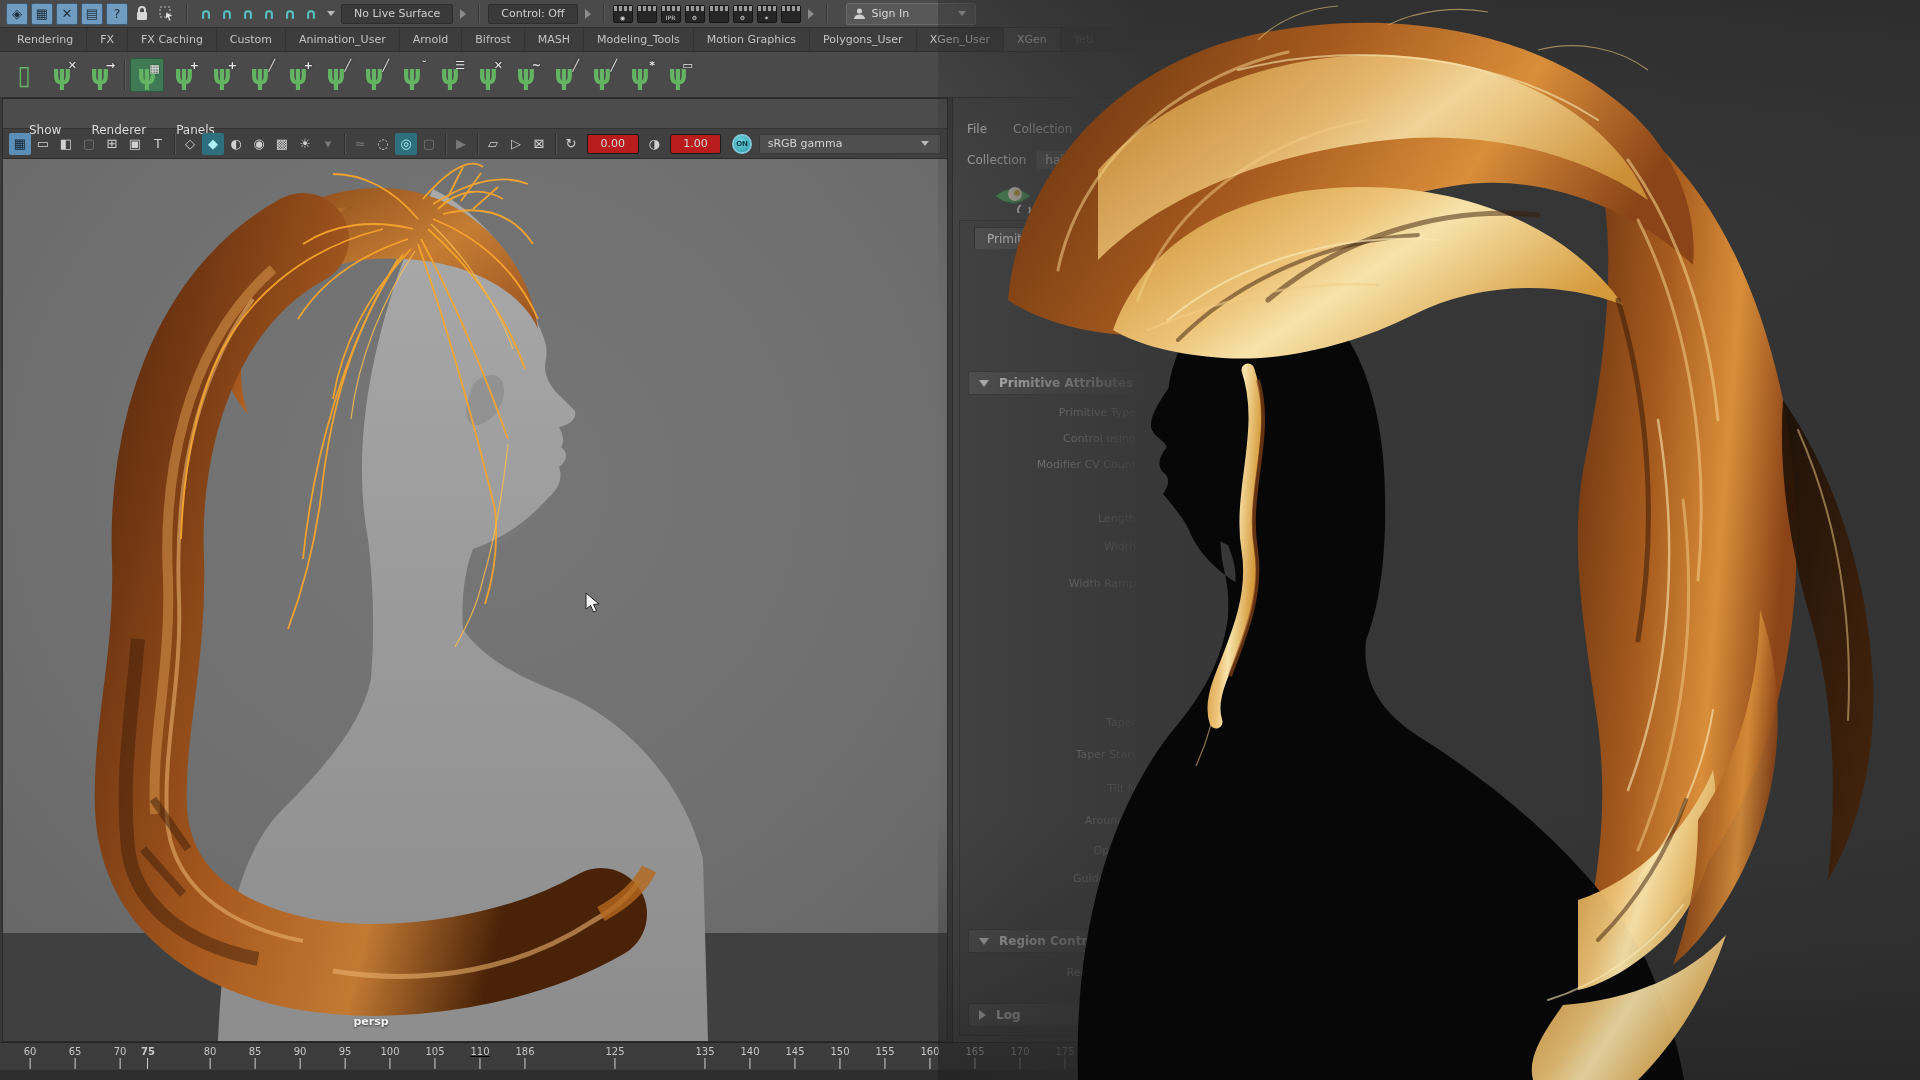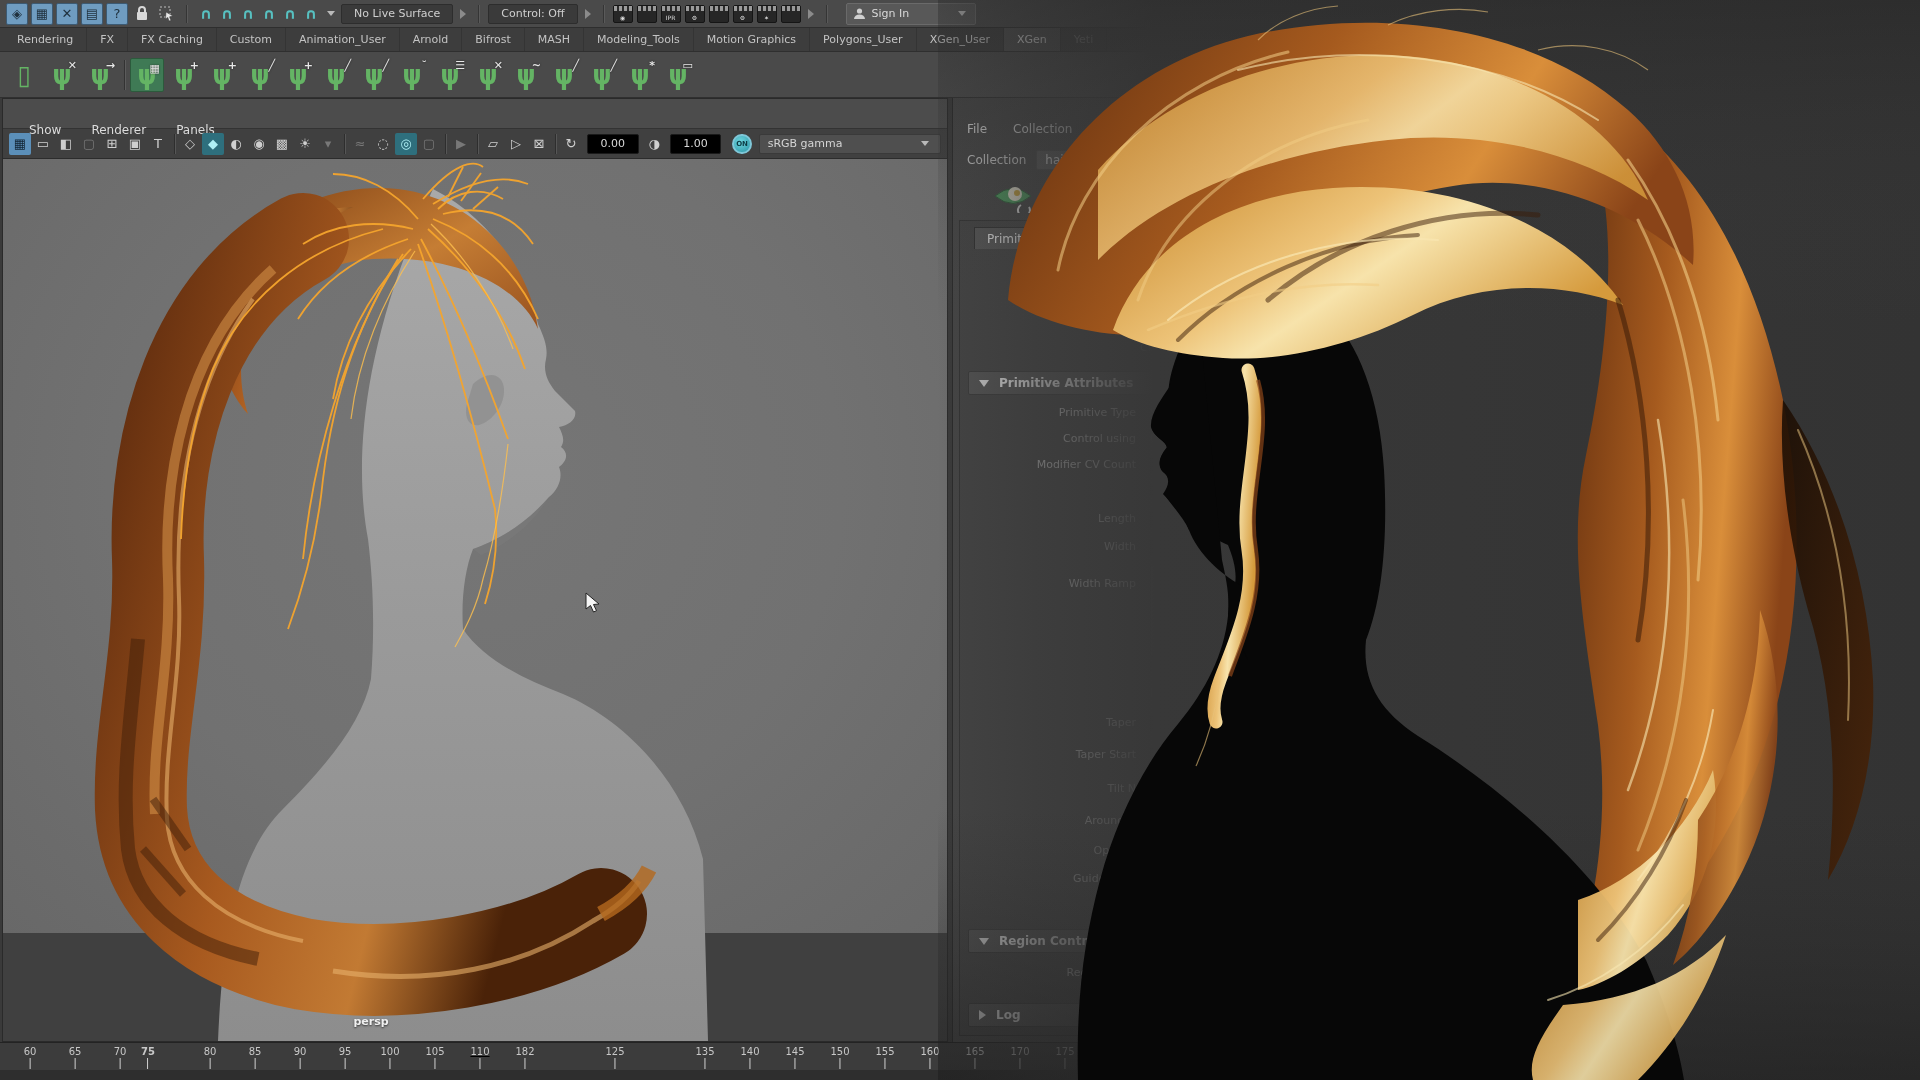--- a/index.html
+++ b/index.html
@@ -56,21 +56,21 @@
   #vp-menubar .menu{font-size:12px;color:#dcdcdc;padding:0 14px;margin-top:32px;}
   #vp-toolbar{height:30px;background:#404040;display:flex;align-items:center;gap:1px;padding:0 6px;
     border-bottom:1px solid #2c2c2c;}
   .vico{display:inline-flex;width:22px;height:22px;align-items:center;justify-content:center;
     color:#cfcfcf;font-size:13px;border-radius:2px;}
   .vico.hl-blue{background:#5b8fb9;color:#122433;}
   .vico.hl-teal{background:#2e6f7d;color:#aff0f5;}
   .vico.dim{color:#787878;}
   .vico.divider{width:8px;}
   .vico.divider::before{content:"";width:1px;height:20px;background:#2e2e2e;box-shadow:1px 0 0 #565656;}
-  .vfield{width:54px;height:20px;background:#000000;border:1px solid #1a1a1a;border-radius:2px;
+  .vfield{width:54px;height:20px;background:#b91c1c;border:1px solid #1a1a1a;border-radius:2px;
     color:#d8d8d8;font-size:11px;display:inline-flex;align-items:center;justify-content:center;margin:0 4px;}
   #onbadge{width:20px;height:20px;border-radius:50%;background:radial-gradient(circle at 40% 35%,#6fd6df,#2a95a5);
     border:2px solid #7fc7d8;color:#0d3b44;font-size:7px;font-weight:bold;display:inline-flex;
     align-items:center;justify-content:center;margin:0 6px;}
   #colorspace{width:190px;height:20px;background:#4f4f4f;border:1px solid #3a3a3a;border-radius:2px;
     color:#d4d4d4;font-size:11px;display:inline-flex;align-items:center;padding:0 8px;}
   #colorspace .caret{margin-left:auto;}
   #vp-canvas{position:relative;width:100%;height:774px;background:radial-gradient(ellipse at 50% 42%,#767676 0%,#717171 55%,#686868 100%);}
   #persp-label{position:absolute;left:318px;top:856px;width:100px;text-align:center;color:#f0f0f0;
     font-size:11px;font-weight:bold;text-shadow:0 1px 2px #333;}
@@ -743,21 +743,21 @@
         </div>
         <div class="tick" style="left: 435px;">
           <span class="tnum">105</span>
           <span class="tmark"></span>
         </div>
         <div class="tick" style="left: 480px; text-decoration: underline;">
           <span class="tnum">110</span>
           <span class="tmark"></span>
         </div>
         <div class="tick" style="left: 525px;">
-          <span class="tnum">182</span>
+          <span class="tnum">186</span>
           <span class="tmark"></span>
         </div>
         <div class="tick" style="left: 590px; margin-top: 36px;">
           <span class="tnum">120</span>
           <span class="tmark"></span>
         </div>
         <div class="tick" style="left: 615px;">
           <span class="tnum">125</span>
           <span class="tmark"></span>
         </div>

